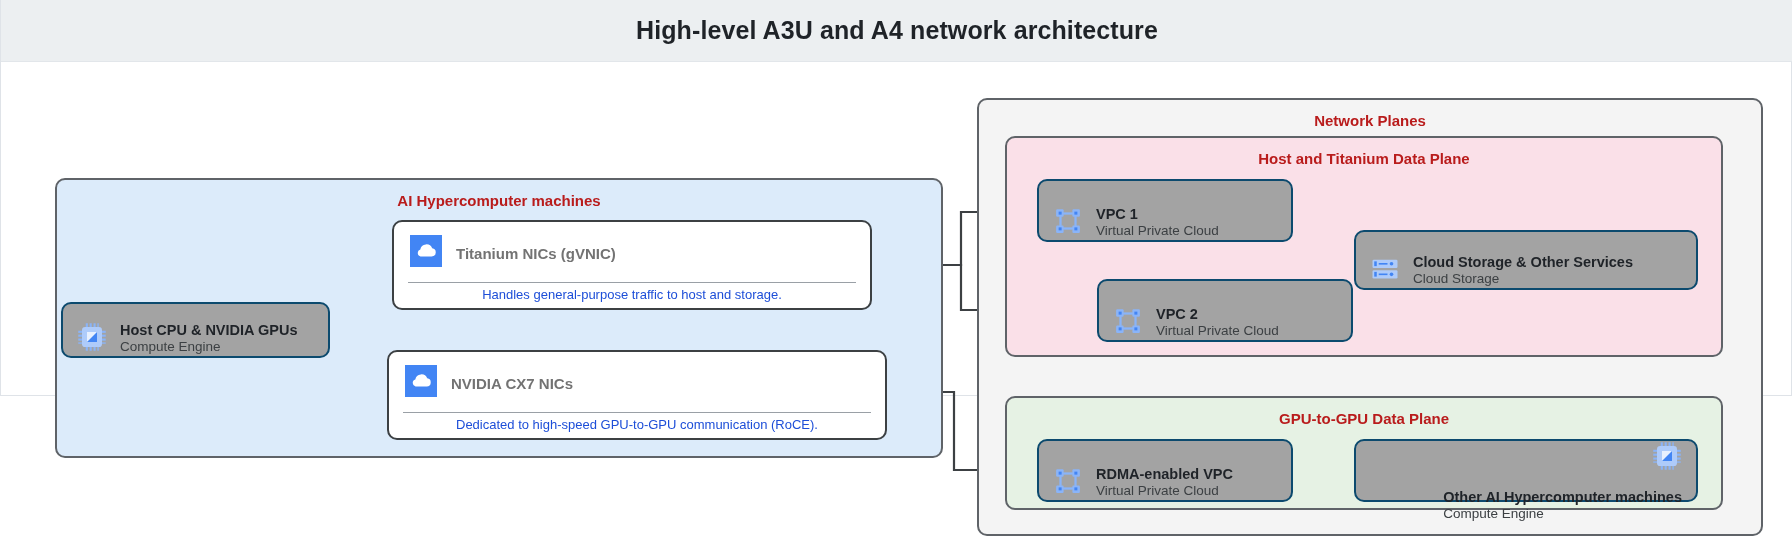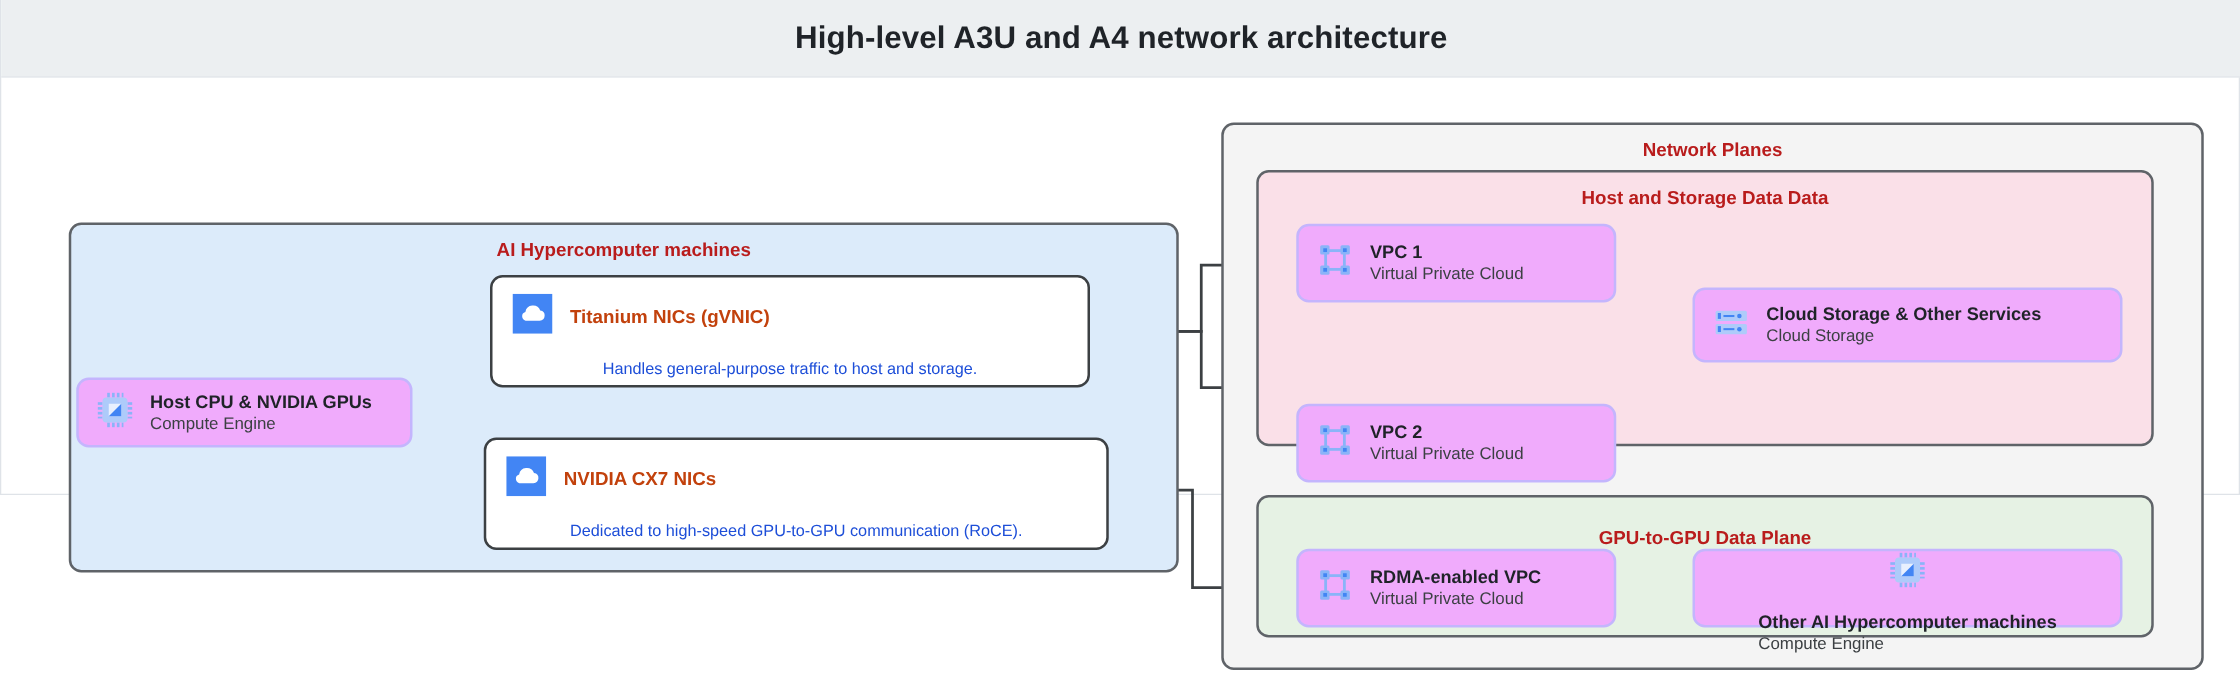--- a/index.html
+++ b/index.html
@@ -53,25 +53,25 @@
   }
 
   .panel-blue   { background: #dcebfa; }
   .panel-grey   { background: #f4f4f4; }
   .panel-pink   { background: #fae0e8; }
   .panel-green  { background: #e6f2e4; }
 
   
   .node {
     position: absolute;
-    background: #f0abfc;
-    border: 2px solid #c4b5fd;
+    background: #a3a3a3;
+    border: 2px solid #0c4a6e;
     border-radius: 10px;
     display: flex;
-    align-items: center;
+    align-items: flex-end;
     padding: 0 14px;
     gap: 13px;
   }
   .node-texts { display: flex; flex-direction: column; justify-content: center; line-height: 1.25; }
   .node-title { font-size: 14.5px; font-weight: bold; color: #1f2328; white-space: nowrap; }
   .node-sub   { font-size: 13.5px; color: #3c4043; white-space: nowrap; }
 
   
   .card {
     position: absolute;
@@ -80,21 +80,21 @@
     border-radius: 10px;
     display: flex;
     flex-direction: column;
     overflow: hidden;
   }
   .card-head {
     display: flex; align-items: center;
     gap: 14px;
     padding: 13px 16px 11px 16px;
   }
-  .card-head-title { font-size: 15px; font-weight: bold; color: #c2410c; }
+  .card-head-title { font-size: 15px; font-weight: bold; color: #737373; }
   .card-divider { height: 2px; background: #9aa0a6; margin: 0 14px; }
   .card-foot {
     flex: 1;
     display: flex; align-items: center; justify-content: center;
     font-size: 13px; color: #1d4ed8;
     padding: 4px 10px 6px 10px;
     text-align: center;
   }
 
   
@@ -203,21 +203,21 @@
     </div>
     <div class="card-divider"></div>
     <div class="card-foot">Dedicated to high-speed GPU-to-GPU communication (RoCE).</div>
   </div>
 
   <div class="panel panel-grey" style="left:976px; top:98px; width:786px; height:438px;">
     <div class="panel-title" style="top:12px;">Network Planes</div>
   </div>
 
   <div class="panel panel-pink" style="left:1004px; top:136px; width:718px; height:221px;">
-    <div class="panel-title" style="top:12px;">Host and Storage Data Data</div>
+    <div class="panel-title" style="top:12px;">Host and Titanium Data Plane</div>
   </div>
 
   <div class="node" style="left:1036px; top:179px; width:256px; height:63px;">
     <span class="icon">
       <svg width="30" height="30" viewBox="0 0 24 24">
         <rect x="6" y="6" width="12" height="12" fill="none" stroke="#8ab4f8" stroke-width="1.8"></rect>
         <rect x="2.5" y="2.5" width="6" height="6" rx="1" fill="#8ab4f8"></rect>
         <rect x="15.5" y="2.5" width="6" height="6" rx="1" fill="#8ab4f8"></rect>
         <rect x="2.5" y="15.5" width="6" height="6" rx="1" fill="#8ab4f8"></rect>
         <rect x="15.5" y="15.5" width="6" height="6" rx="1" fill="#8ab4f8"></rect>
@@ -226,21 +226,21 @@
         <rect x="4.5" y="17.1" width="2.4" height="2.4" fill="#4285f4"></rect>
         <rect x="17.1" y="17.1" width="2.4" height="2.4" fill="#4285f4"></rect>
       </svg>
     </span>
     <span class="node-texts">
       <span class="node-title">VPC 1</span>
       <span class="node-sub">Virtual Private Cloud</span>
     </span>
   </div>
 
-  <div class="node" style="left:1036px; top:279px; width:256px; height:63px;margin-top:44px;">
+  <div class="node" style="left:1096px; top:279px; width:256px; height:63px;">
     <span class="icon">
       <svg width="30" height="30" viewBox="0 0 24 24">
         <rect x="6" y="6" width="12" height="12" fill="none" stroke="#8ab4f8" stroke-width="1.8"></rect>
         <rect x="2.5" y="2.5" width="6" height="6" rx="1" fill="#8ab4f8"></rect>
         <rect x="15.5" y="2.5" width="6" height="6" rx="1" fill="#8ab4f8"></rect>
         <rect x="2.5" y="15.5" width="6" height="6" rx="1" fill="#8ab4f8"></rect>
         <rect x="15.5" y="15.5" width="6" height="6" rx="1" fill="#8ab4f8"></rect>
         <rect x="4.5" y="4.5" width="2.4" height="2.4" fill="#4285f4"></rect>
         <rect x="17.1" y="4.5" width="2.4" height="2.4" fill="#4285f4"></rect>
         <rect x="4.5" y="17.1" width="2.4" height="2.4" fill="#4285f4"></rect>
@@ -266,21 +266,21 @@
         <circle cx="17.2" cy="16.25" r="1.45" fill="#4285f4"></circle>
       </svg>
     </span>
     <span class="node-texts">
       <span class="node-title">Cloud Storage &amp; Other Services</span>
       <span class="node-sub">Cloud Storage</span>
     </span>
   </div>
 
   <div class="panel panel-green" style="left:1004px; top:396px; width:718px; height:114px;">
-    <div class="panel-title" style="top:24px;">GPU-to-GPU Data Plane</div>
+    <div class="panel-title" style="top:12px;">GPU-to-GPU Data Plane</div>
   </div>
 
   <div class="node" style="left:1036px; top:439px; width:256px; height:63px;">
     <span class="icon">
       <svg width="30" height="30" viewBox="0 0 24 24">
         <rect x="6" y="6" width="12" height="12" fill="none" stroke="#8ab4f8" stroke-width="1.8"></rect>
         <rect x="2.5" y="2.5" width="6" height="6" rx="1" fill="#8ab4f8"></rect>
         <rect x="15.5" y="2.5" width="6" height="6" rx="1" fill="#8ab4f8"></rect>
         <rect x="2.5" y="15.5" width="6" height="6" rx="1" fill="#8ab4f8"></rect>
         <rect x="15.5" y="15.5" width="6" height="6" rx="1" fill="#8ab4f8"></rect>

